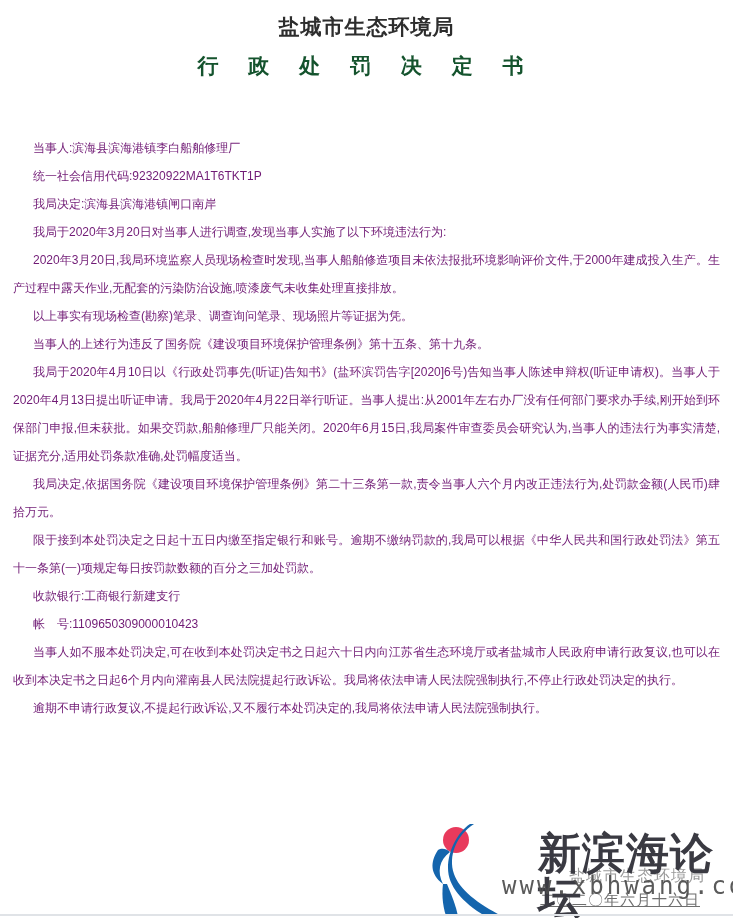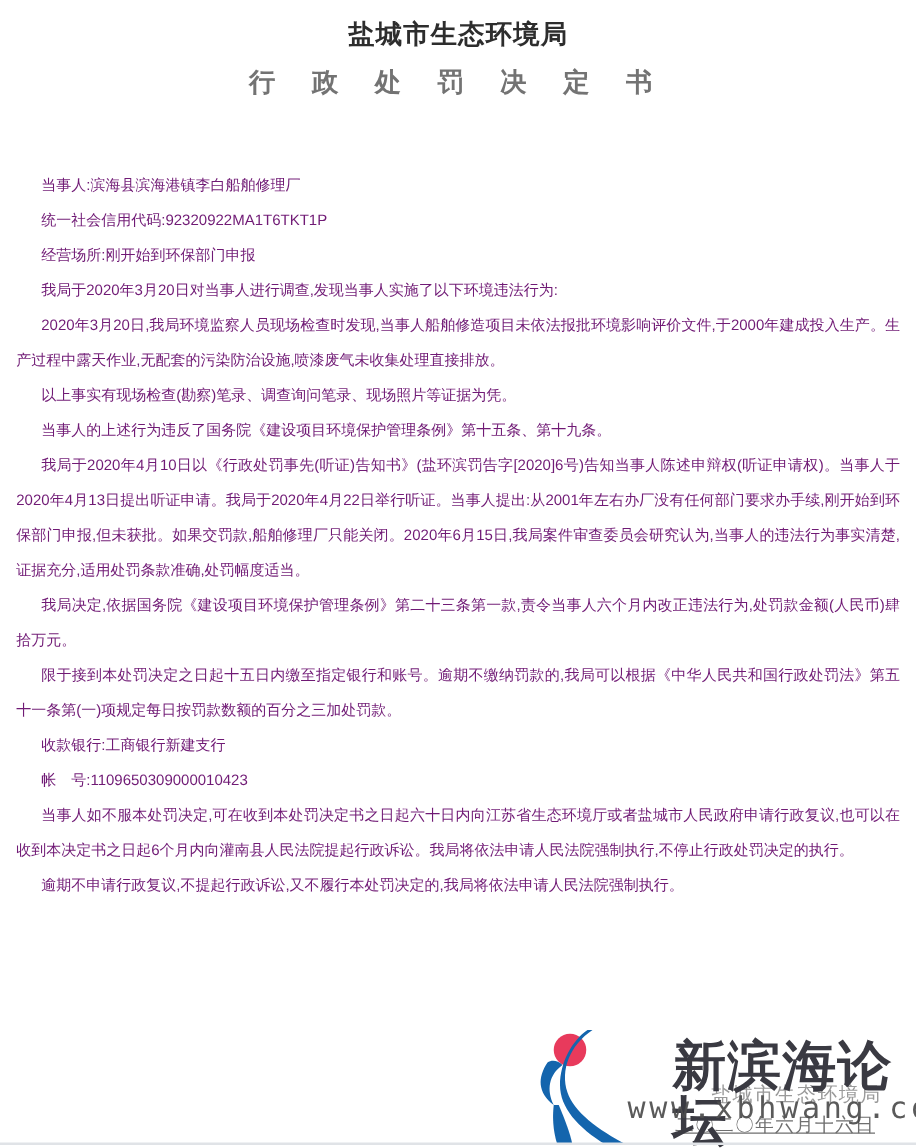--- a/index.html
+++ b/index.html
@@ -10,22 +10,22 @@
     font-family:"Liberation Sans","DejaVu Sans",sans-serif;
   }
   .doc-header{position:absolute;top:0;left:0;right:0;text-align:center;}
   .doc-title-1{
     margin:13px 0 0 0;
     font-family:"Liberation Serif","DejaVu Serif",serif;
     font-size:21px;font-weight:bold;color:#2d2d2d;letter-spacing:1px;
   }
   .doc-title-2{
     margin:11px 0 0 0;
-    font-family:Liberation Serif, serif;
-    font-size:21px;font-weight:bold;color:#737373;letter-spacing:12px;
+    font-family:Liberation Sans, sans-serif;
+    font-size:21px;font-weight:bold;color:#14532d;letter-spacing:12px;
   }
   .doc-body{
     position:absolute;top:134px;left:13px;right:13px;
     color:#3f3f3f;
   }
   .doc-body p{
     margin:0;padding:0;
     font-size:12px;line-height:28px;
     text-align:justify;text-justify:inter-ideograph;
     text-indent:20px;
@@ -64,21 +64,21 @@
 <body>
 
 <div class="doc-header">
   <div class="doc-title-1">盐城市生态环境局</div>
   <div class="doc-title-2">行 政 处 罚 决 定 书</div>
 </div>
 
 <div class="doc-body">
     <p>当事人:滨海县滨海港镇李白船舶修理厂</p>
     <p>统一社会信用代码:92320922MA1T6TKT1P</p>
-    <p>经营场所:刚开始到环保部门申报</p>
+    <p>我局决定:滨海县滨海港镇闸口南岸</p>
     <p>我局于2020年3月20日对当事人进行调查,发现当事人实施了以下环境违法行为:</p>
     <p>2020年3月20日,我局环境监察人员现场检查时发现,当事人船舶修造项目未依法报批环境影响评价文件,于2000年建成投入生产。生产过程中露天作业,无配套的污染防治设施,喷漆废气未收集处理直接排放。</p>
     <p>以上事实有现场检查(勘察)笔录、调查询问笔录、现场照片等证据为凭。</p>
     <p>当事人的上述行为违反了国务院《建设项目环境保护管理条例》第十五条、第十九条。</p>
     <p>我局于2020年4月10日以《行政处罚事先(听证)告知书》(盐环滨罚告字[2020]6号)告知当事人陈述申辩权(听证申请权)。当事人于2020年4月13日提出听证申请。我局于2020年4月22日举行听证。当事人提出:从2001年左右办厂没有任何部门要求办手续,刚开始到环保部门申报,但未获批。如果交罚款,船舶修理厂只能关闭。2020年6月15日,我局案件审查委员会研究认为,当事人的违法行为事实清楚,证据充分,适用处罚条款准确,处罚幅度适当。</p>
     <p>我局决定,依据国务院《建设项目环境保护管理条例》第二十三条第一款,责令当事人六个月内改正违法行为,处罚款金额(人民币)肆拾万元。</p>
     <p>限于接到本处罚决定之日起十五日内缴至指定银行和账号。逾期不缴纳罚款的,我局可以根据《中华人民共和国行政处罚法》第五十一条第(一)项规定每日按罚款数额的百分之三加处罚款。</p>
     <p>收款银行:工商银行新建支行</p>
     <p>帐　号:1109650309000010423</p>
     <p>当事人如不服本处罚决定,可在收到本处罚决定书之日起六十日内向江苏省生态环境厅或者盐城市人民政府申请行政复议,也可以在收到本决定书之日起6个月内向灌南县人民法院提起行政诉讼。我局将依法申请人民法院强制执行,不停止行政处罚决定的执行。</p>

